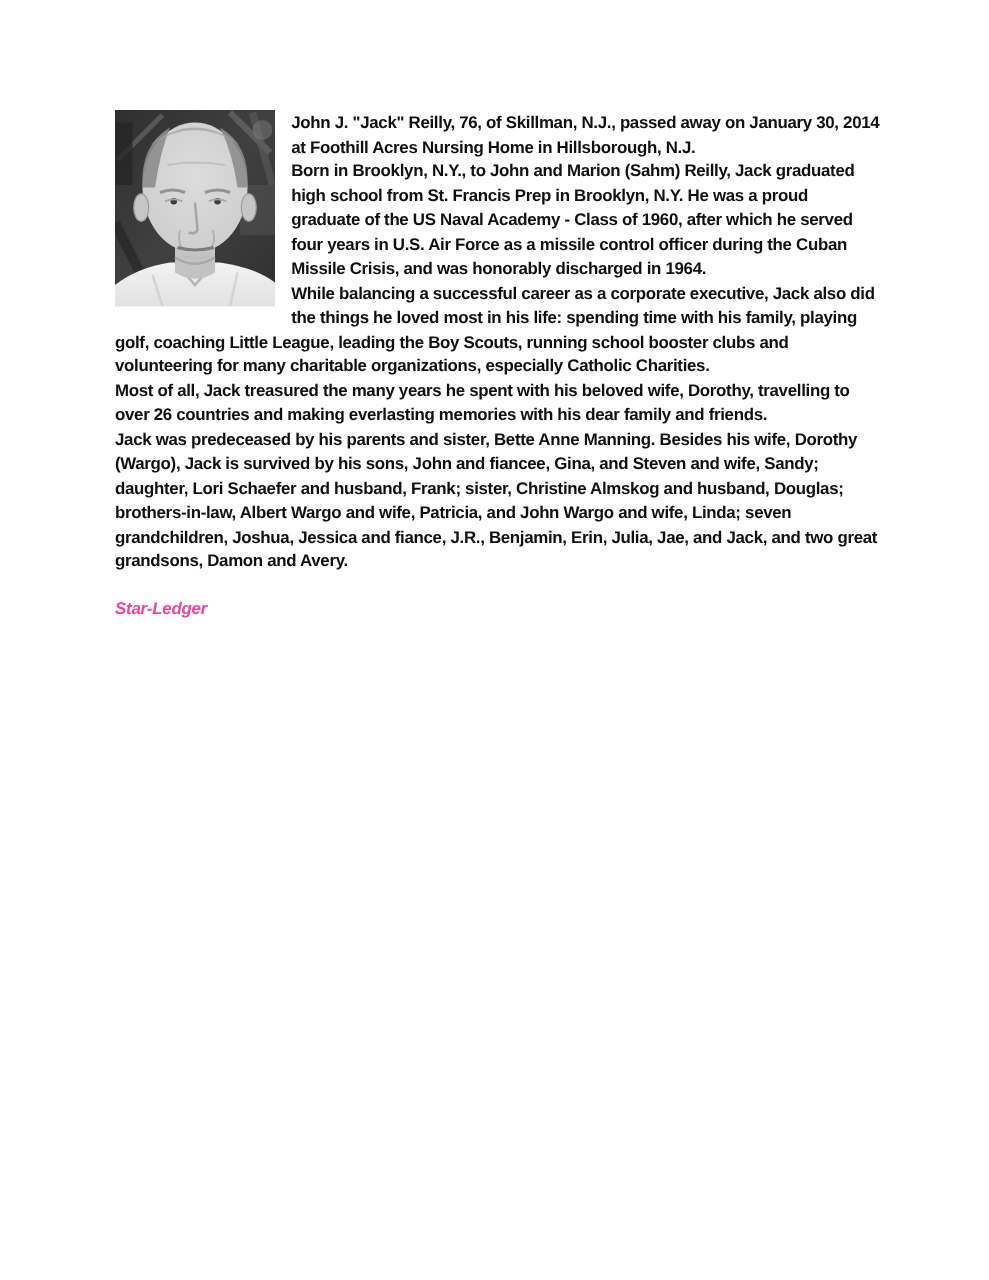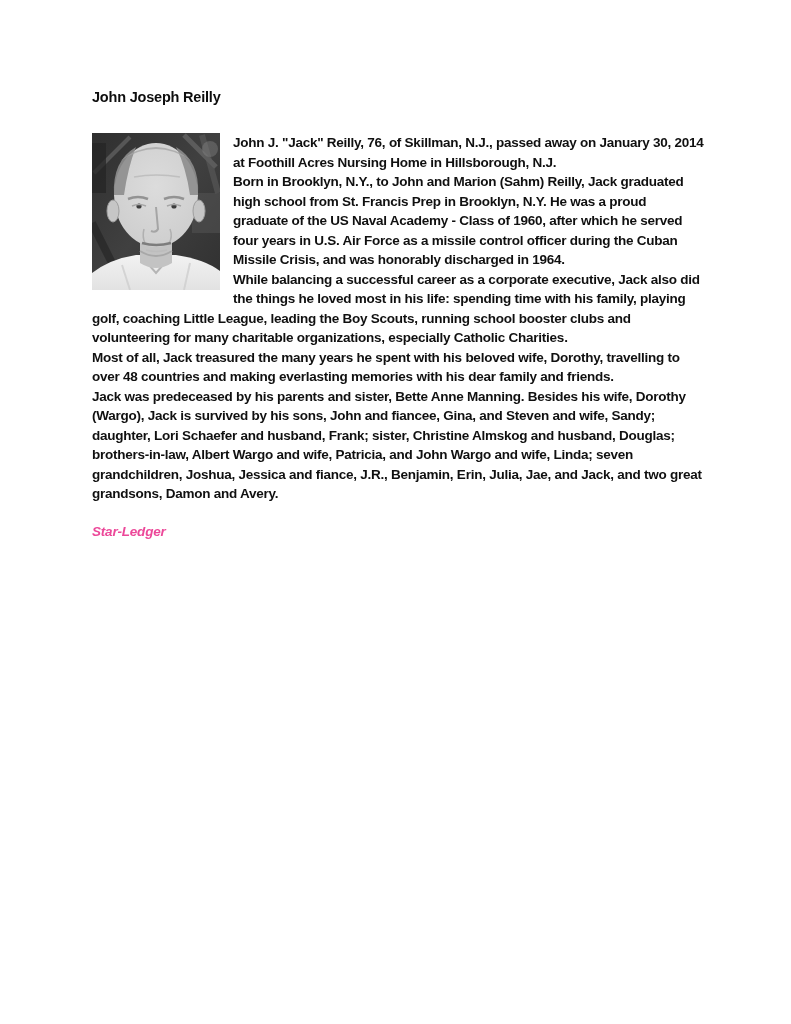--- a/index.html
+++ b/index.html
@@ -59,21 +59,20 @@
     color: #ec4899;
     letter-spacing: -0.2px;
   }
 </style>
 </head>
 <body>
 
 <div class="page">
   <div class="content">
 
-    <div class="doc-title">John Joseph Reilly</div>
 
     <div class="body-flow">
 
       <svg class="portrait" viewBox="0 0 128 157" role="img">
         <defs>
           <linearGradient id="bgGrad" x1="0" y1="0" x2="1" y2="1">
             <stop offset="0" stop-color="#2f2f2f"></stop>
             <stop offset="0.5" stop-color="#404040"></stop>
             <stop offset="1" stop-color="#303030"></stop>
           </linearGradient>
@@ -130,19 +129,19 @@
 
         <path d="M50 110 Q64 114 79 110" stroke="#7d7d7d" stroke-width="2.5" fill="none"></path>
         <path d="M54 117 Q64 120 75 117" stroke="#bdbdbd" stroke-width="1.5" fill="none"></path>
 
         <path d="M42 44 Q64 40 88 44" stroke="#bcbcbc" stroke-width="1.5" fill="none" opacity="0.9"></path>
       </svg>
 
       <p>John J. "Jack" Reilly, 76, of Skillman, N.J., passed away on January 30, 2014 at Foothill Acres Nursing Home in Hillsborough, N.J.</p>
       <p>Born in Brooklyn, N.Y., to John and Marion (Sahm) Reilly, Jack graduated high school from St. Francis Prep in Brooklyn, N.Y. He was a proud graduate of the US Naval Academy - Class of 1960, after which he served four years in U.S. Air Force as a missile control officer during the Cuban Missile Crisis, and was honorably discharged in 1964.</p>
       <p>While balancing a successful career as a corporate executive, Jack also did the things he loved most in his life: spending time with his family, playing golf, coaching Little League, leading the Boy Scouts, running school booster clubs and volunteering for many charitable organizations, especially Catholic Charities.</p>
-      <p>Most of all, Jack treasured the many years he spent with his beloved wife, Dorothy, travelling to over 48 countries and making everlasting memories with his dear family and friends.</p>
+      <p>Most of all, Jack treasured the many years he spent with his beloved wife, Dorothy, travelling to over 26 countries and making everlasting memories with his dear family and friends.</p>
       <p>Jack was predeceased by his parents and sister, Bette Anne Manning. Besides his wife, Dorothy (Wargo), Jack is survived by his sons, John and fiancee, Gina, and Steven and wife, Sandy; daughter, Lori Schaefer and husband, Frank; sister, Christine Almskog and husband, Douglas; brothers-in-law, Albert Wargo and wife, Patricia, and John Wargo and wife, Linda; seven grandchildren, Joshua, Jessica and fiance, J.R., Benjamin, Erin, Julia, Jae, and Jack, and two great grandsons, Damon and Avery.</p>
     </div>
 
     <div class="signature">Star-Ledger</div>
   </div>
 </div>
 
 </body></html>

